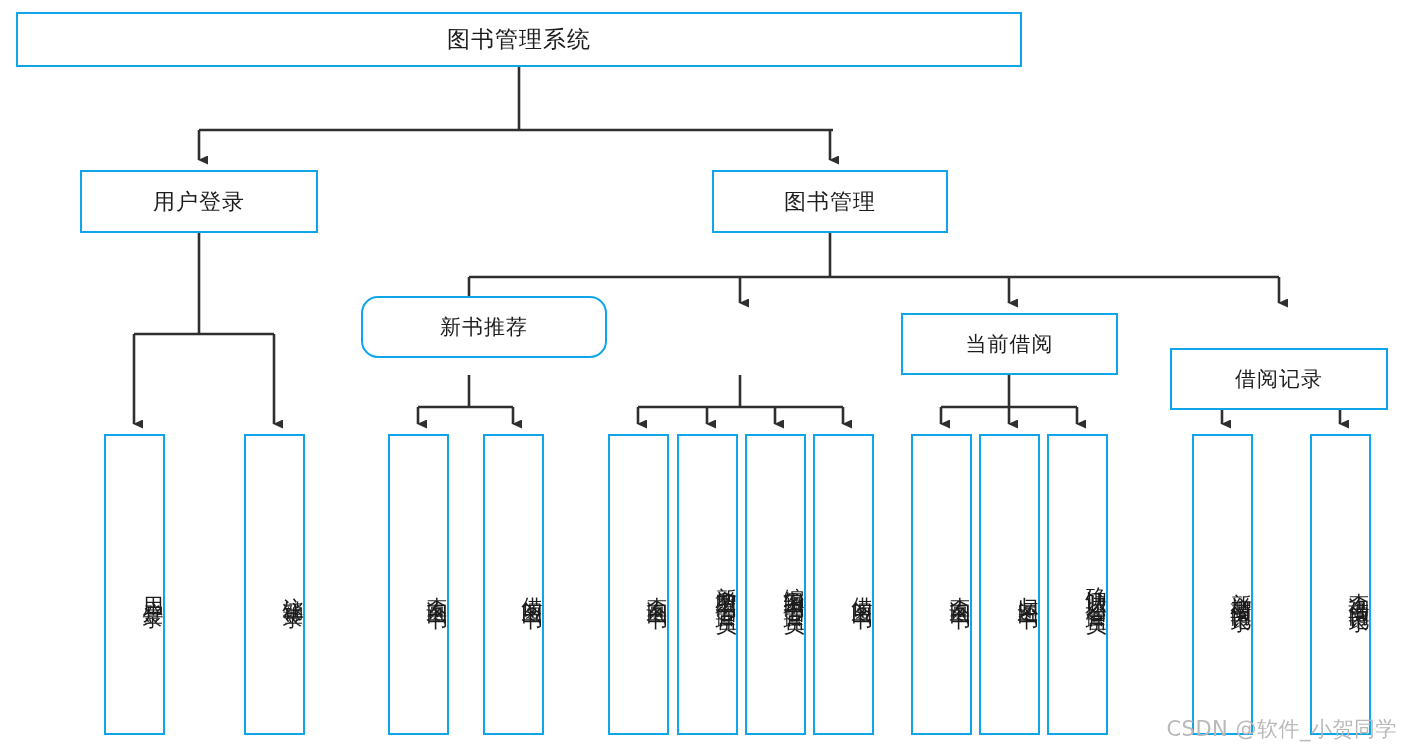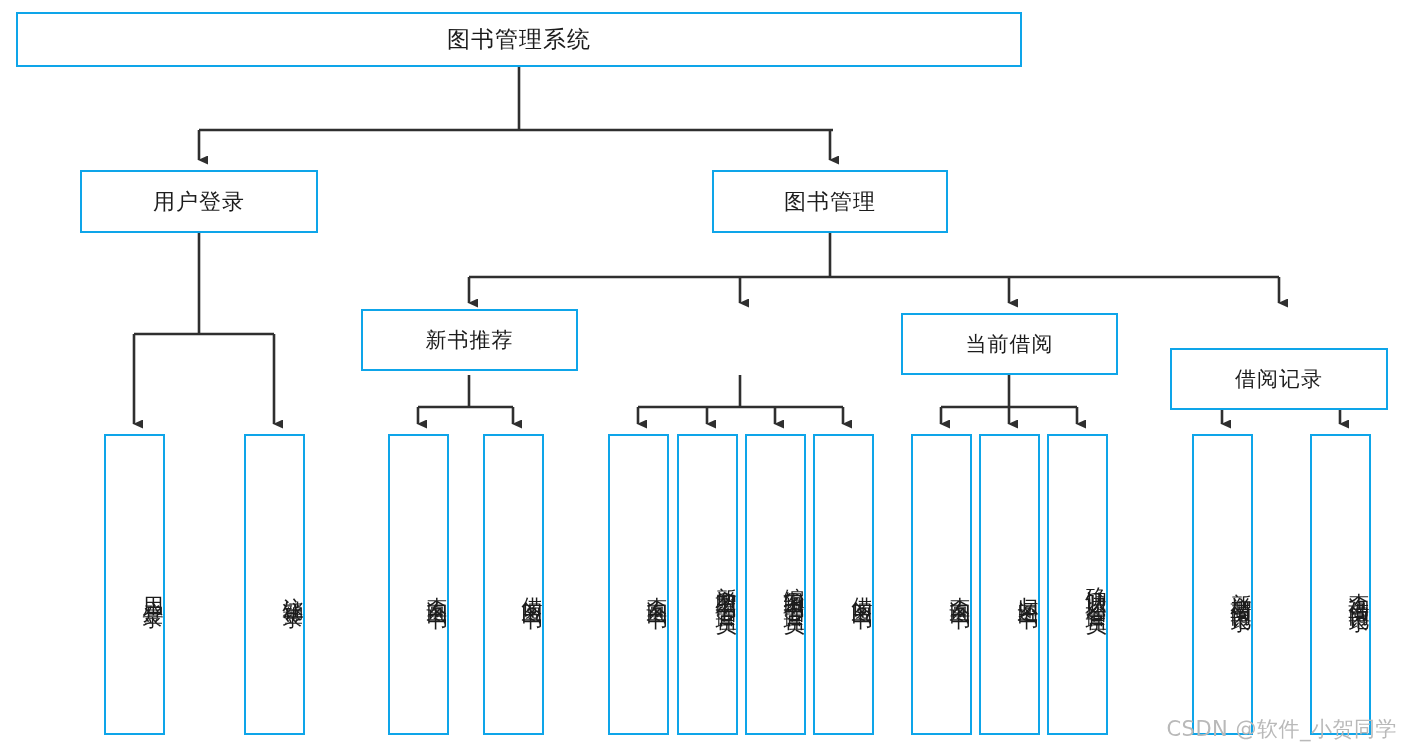--- a/index.html
+++ b/index.html
@@ -134,21 +134,21 @@
   </div>
 
   <div class="node lvl2" style="left:80px; top:170px; width:238px; height:63px;">
     <span>用户登录</span>
   </div>
 
   <div class="node lvl2" style="left:712px; top:170px; width:236px; height:63px;text-align:center;">
     <span>图书管理</span>
   </div>
 
-  <div class="node lvl3" style="left:361px; top:309px; width:217px; height:62px;">
+  <div class="node lvl3" style="left:361px; top:296px; width:246px; height:62px;border-radius:17px;">
     <span>新书推荐</span>
   </div>
 
 
   <div class="node lvl3" style="left:901px; top:313px; width:217px; height:62px;">
     <span>当前借阅</span>
   </div>
 
   <div class="node lvl3" style="left:1170px; top:313px; width:218px; height:62px;margin-top:35px;">
     <span>借阅记录</span>

